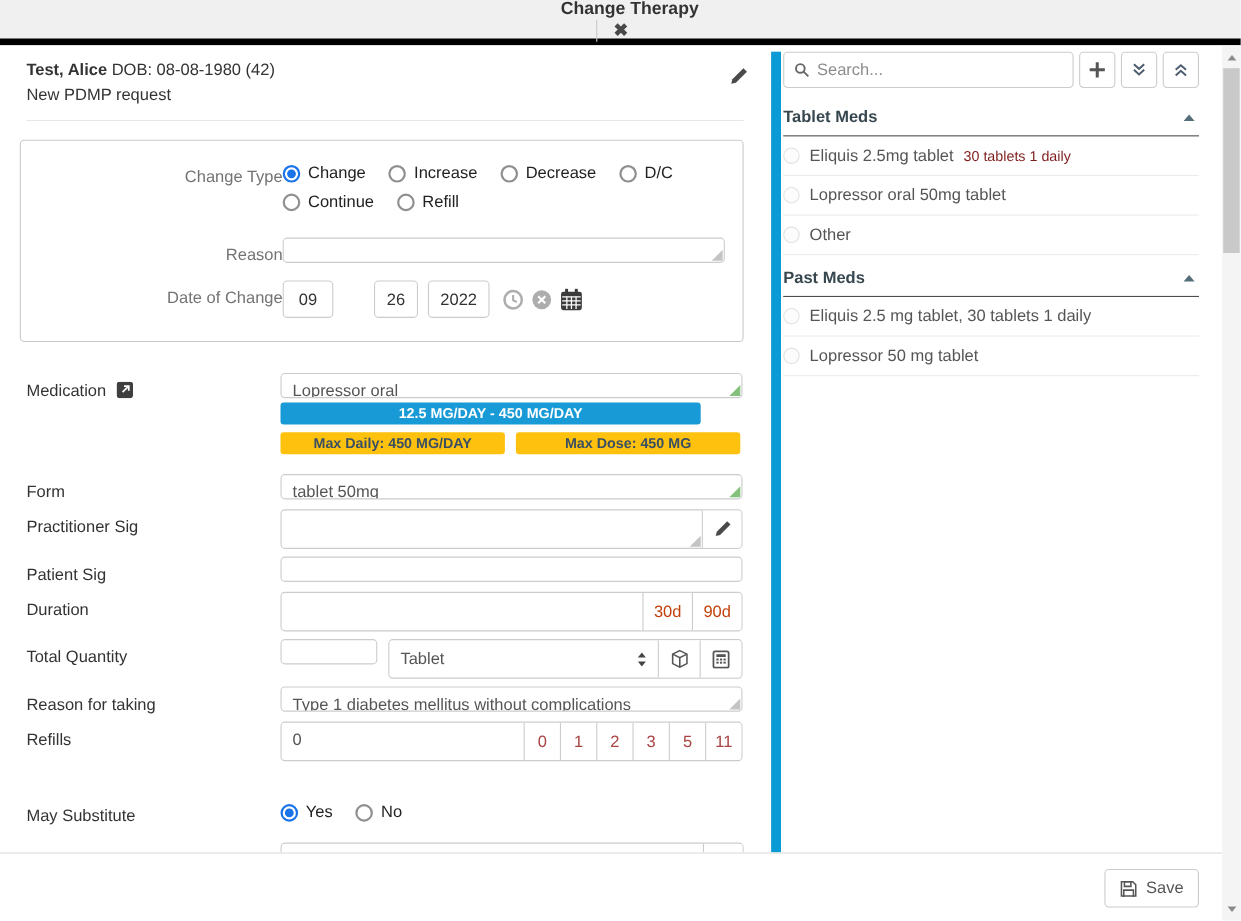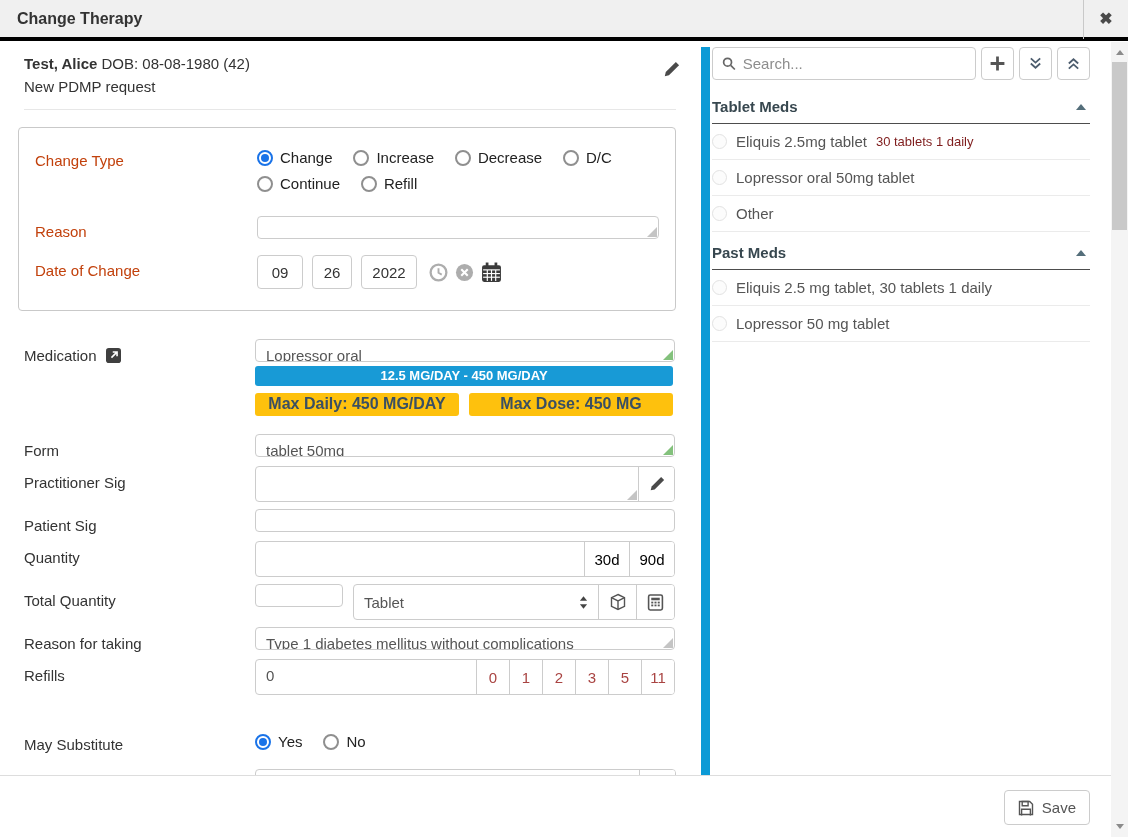--- a/index.html
+++ b/index.html
@@ -4,39 +4,39 @@
 <style>
   * { box-sizing: border-box; margin: 0; padding: 0; }
   html,body { width:1128px; height:837px; }
   body {
     position: relative; overflow: hidden; background:#fff;
     font-family:"Liberation Sans", sans-serif; font-size:14px; color:#333;
   }
 
   
   .hdr { position:absolute; top:0; left:0; right:0; height:41px; background:#f0f0f0;
-         border-bottom:4px solid #000000; display:flex; align-items:center; justify-content:space-between; }
+         border-bottom:6px solid #000000; display:flex; align-items:center; justify-content:space-between;flex-direction:column; }
   .hdr-title { padding-left:17px; font-size:16px; font-weight:bold; color:#333; }
   .hdr-close { width:45px; height:41px; border-left:1px solid #c9c9c9; display:flex; align-items:center;
                justify-content:center; cursor:pointer; font-size:16px; font-weight:bold; color:#4a4a4a; }
 
   
   .main { position:absolute; top:42px; left:0; width:690px; padding:11px 14px 0 24px; }
 
   .patient { position:relative; padding-bottom:12px; border-bottom:1px solid #e7e7e7; }
   .patient-line1 { font-size:15px; line-height:21px; }
   .patient-name { font-weight:bold; }
   .patient-note { font-size:15px; line-height:21px; margin-top:2px; }
   .edit-pencil { position:absolute; right:-4px; top:8px; cursor:pointer; }
 
   .box { margin:17px 0 28px -6px; border:1px solid #c9c9c9; border-radius:4px;
          padding:17px 16px 6px 16px; width:658px; }
 
   .frow { display:flex; margin-bottom:15px; }
-  .frow-label { width:222px; flex-shrink:0; font-size:15px; color:#c2410c; padding-top:7px; }
+  .frow-label { width:222px; flex-shrink:0; font-size:15px; color:#737373; padding-top:7px;text-align:right; }
   .orow { display:flex; margin-bottom:7px; }
   .orow-label { width:231px; flex-shrink:0; font-size:15px; color:#333; padding-top:8px; }
 
   .radio-wrap { width:404px; padding-top:4px; }
   .ropt { display:inline-flex; align-items:center; margin-right:17px; margin-bottom:9px;
           font-size:15px; color:#222; cursor:pointer; white-space:nowrap; }
   .rdo { width:16px; height:16px; border:2px solid #8f8f8f; border-radius:50%; margin-right:7px;
          background:#fff; flex-shrink:0; position:relative; }
   .rdo.on { border-color:#1a73e8; }
   .rdo.on::after { content:""; position:absolute; left:2px; top:2px; right:2px; bottom:2px;
@@ -45,34 +45,34 @@
   .ta { position:relative; border:1px solid #ccc; border-radius:4px; height:23px;
         padding:7px 10px; font-size:15px; color:#555; background:#fff; overflow:hidden; white-space:nowrap; }
   .w404 { width:404px; } .w420 { width:420px; }
   .rz-gray::after, .rz-green::after { content:""; position:absolute; right:1px; bottom:1px; width:0; height:0;
         border-style:solid; border-width:0 0 10px 10px; border-color:transparent; }
   .rz-gray::after  { border-bottom-color:#c4c4c4; }
   .rz-green::after { border-bottom-color:#83c17c; }
 
   .din { border:1px solid #ccc; border-radius:4px; height:34px; margin-right:9px;
          display:flex; align-items:center; justify-content:center; font-size:15px; color:#333; background:#fff; }
-  .din.m { width:46px; } .din.d { width:40px; } .din.y { width:56px; }
+  .din.m { width:46px; } .din.d { width:40px;margin-left:28px; } .din.y { width:56px; }
   .date-icons { display:flex; align-items:center; gap:7px; margin-left:3px; }
   .icon-btn { cursor:pointer; display:inline-flex; align-items:center; }
 
-  .badge-blue { width:418px; margin:1px 0 7px 231px; background:#189ad6; color:#fff; font-weight:bold;
+  .badge-blue { width:382px; margin:1px 0 7px 231px; background:#189ad6; color:#fff; font-weight:bold;
                 font-size:13px; text-align:center; border-radius:3px; padding:2px 0 3px; }
   .badge-yellows { display:flex; gap:10px; margin:0 0 18px 231px; }
-  .badge-y { width:204px; background:#fec10d; color:#3a4f63; font-weight:bold; font-size:16px;
+  .badge-y { width:204px; background:#fec10d; color:#3a4f63; font-weight:bold; font-size:13px;
              text-align:center; border-radius:3px; padding:2px 0 3px; }
 
   .joined { display:flex; border:1px solid #ccc; border-radius:4px; overflow:hidden; height:36px; background:#fff; }
   .joined .jin { flex:1; padding:7px 10px; font-size:15px; color:#555; position:relative; }
   .jbtn { border-left:1px solid #ccc; display:flex; align-items:center; justify-content:center;
-          font-size:15px; color:#000000; cursor:pointer; background:#fff; flex-shrink:0; }
+          font-size:15px; color:#c2410c; cursor:pointer; background:#fff; flex-shrink:0; }
   .jbtn.w45 { width:45px; } .jbtn.w38 { width:38px; } .jbtn.w36 { width:36px; }
   .refill-btn { width:33px; border-left:1px solid #ccc; display:flex; align-items:center; justify-content:center;
           font-size:15px; color:#a94442; cursor:pointer; background:#fff; flex-shrink:0; }
 
   .sel { display:flex; align-items:center; justify-content:space-between; padding:0 10px;
          font-size:15px; color:#555; cursor:pointer; }
 
   
   .bluebar { position:absolute; left:701px; top:47px; width:9px; height:728px; background:#0c9ad6; }
   .sidebar { position:absolute; left:712px; top:47px; width:378px; }
@@ -245,21 +245,21 @@
       </div>
     </div>
   </div>
 
   <div class="orow">
     <div class="orow-label">Patient Sig</div>
     <div class="ta w420"></div>
   </div>
 
   <div class="orow">
-    <div class="orow-label">Quantity</div>
+    <div class="orow-label">Duration</div>
     <div class="joined" style="width:420px;">
       <div class="jin"></div>
       <div class="jbtn w45">30d</div>
       <div class="jbtn w45">90d</div>
     </div>
   </div>
 
   <div class="orow">
     <div class="orow-label">Total Quantity</div>
     <div style="display:flex;gap:10px;">

